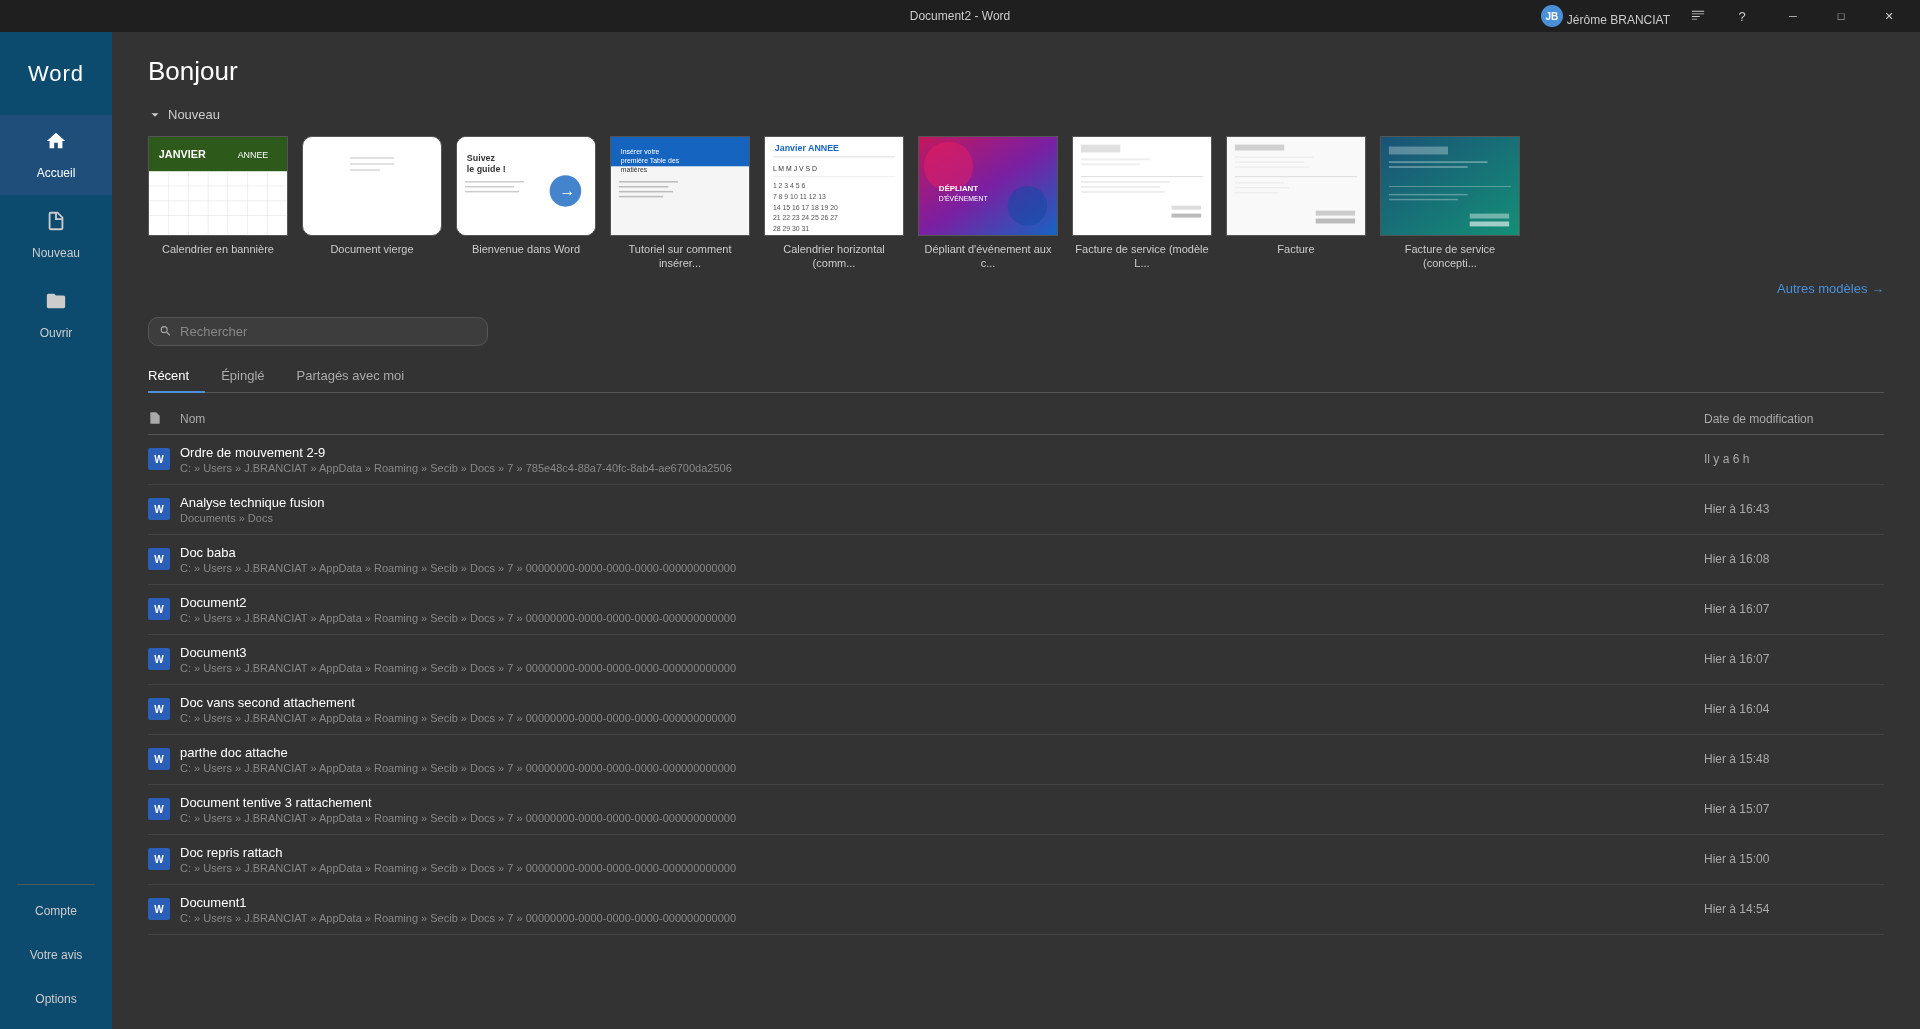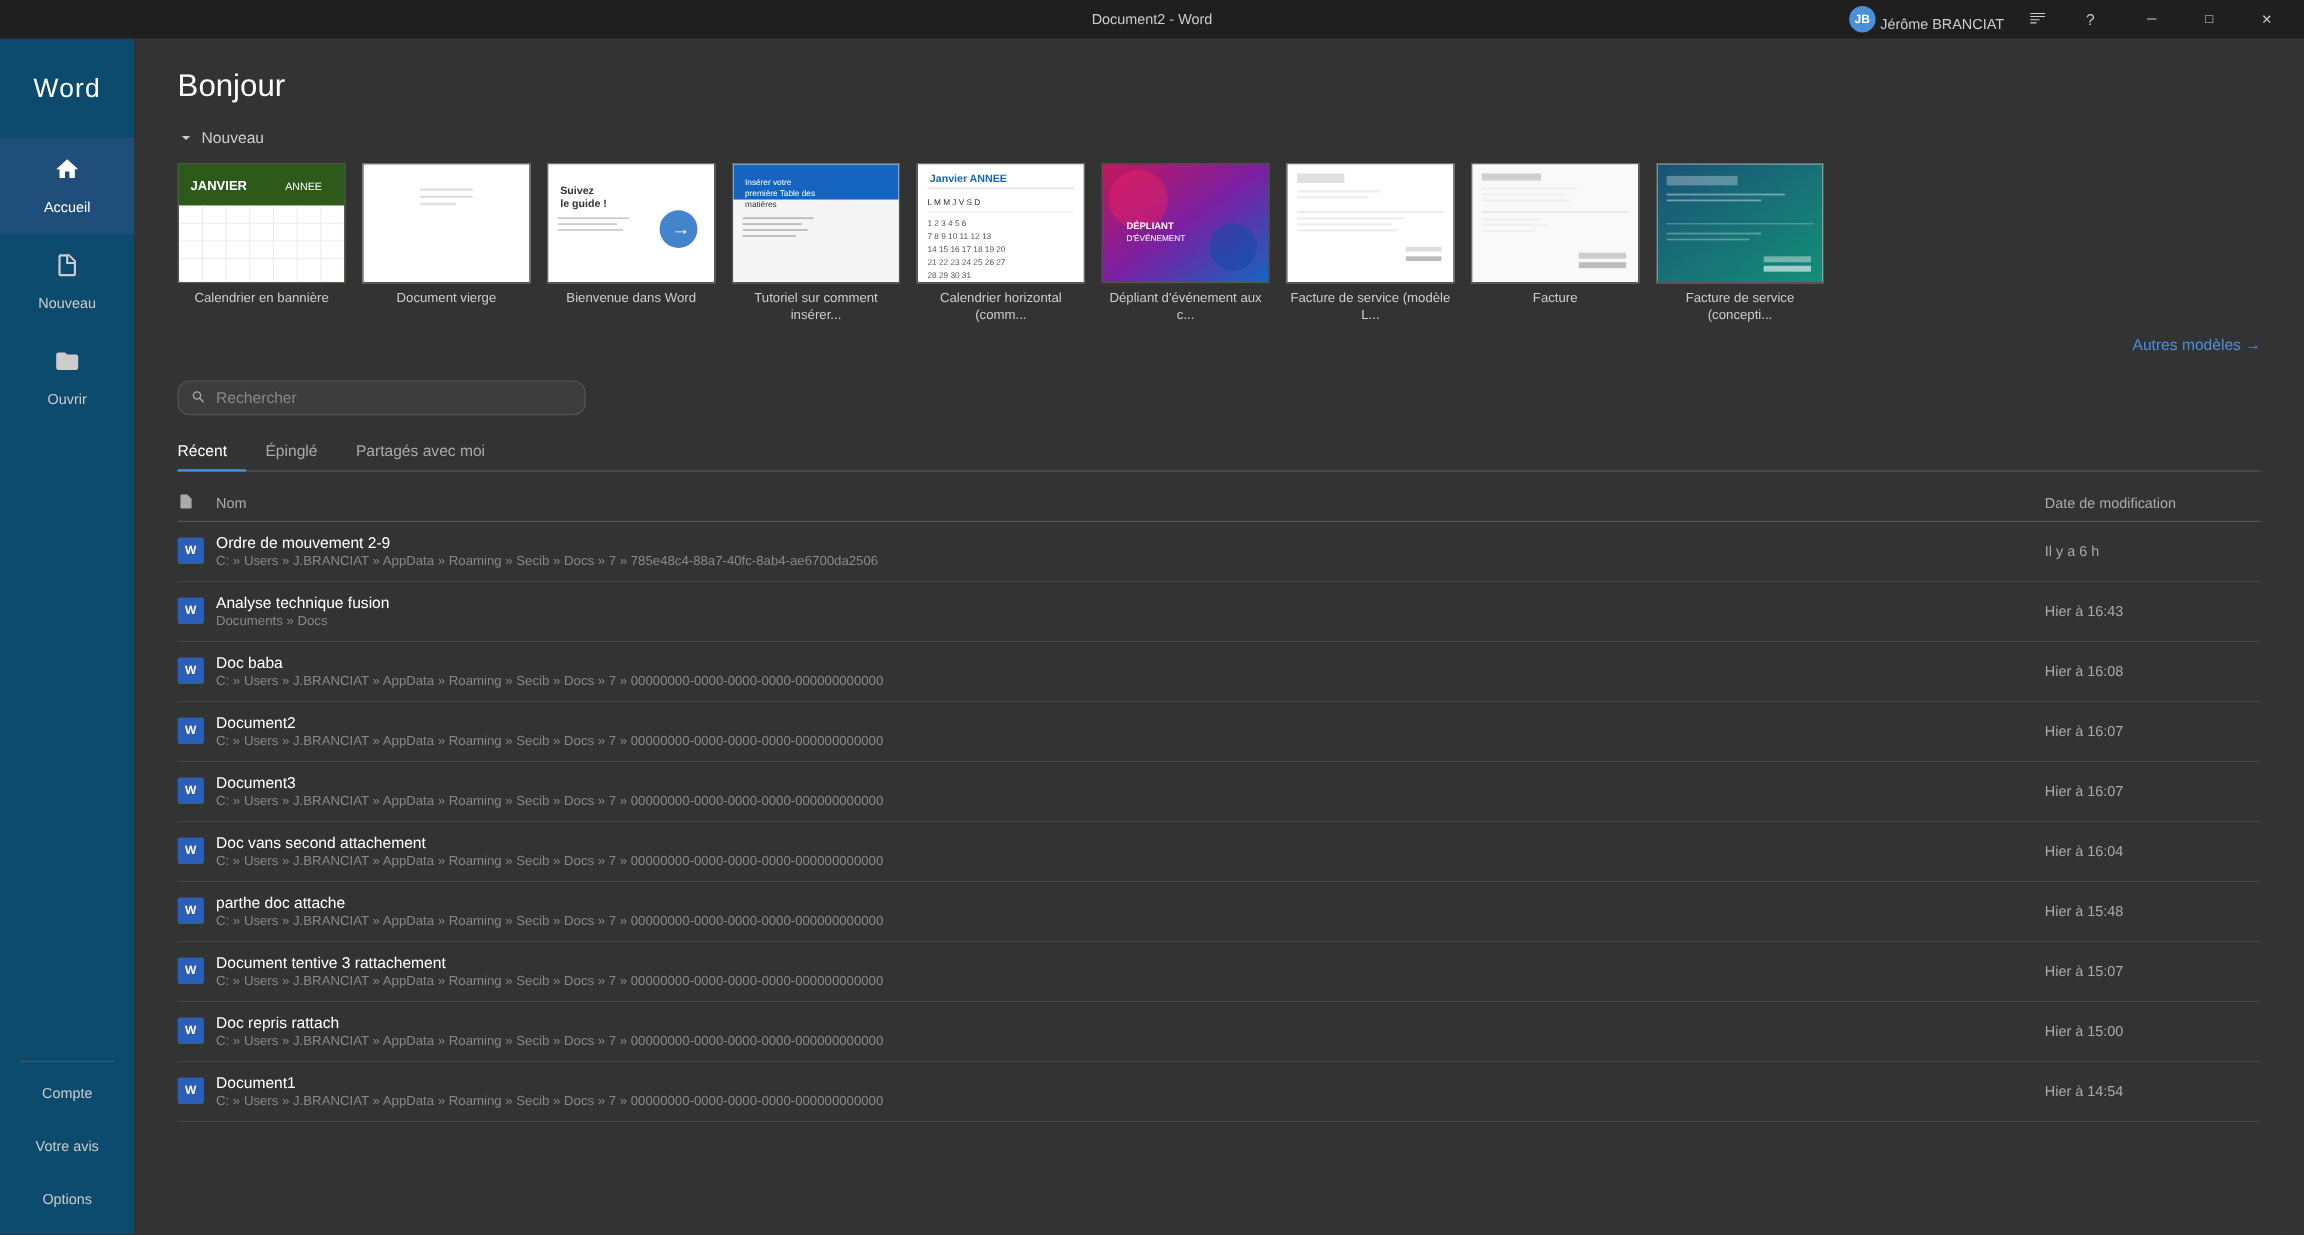--- a/index.html
+++ b/index.html
@@ -202,21 +202,21 @@
     }
     .template-label {
       font-size: 11px;
       color: #cccccc;
       text-align: center;
       max-width: 140px;
       line-height: 1.3;
     }
 
     
-    .tmpl-blank { background: #ffffff; }
+    .tmpl-blank { background: #ffffff; border-radius: 10px; }
 
     .more-templates-link {
       text-align: right;
       margin-bottom: 20px;
       margin-top: 4px;
     }
     .more-templates-link a {
       color: #4a90d9;
       font-size: 13px;
       text-decoration: none;

